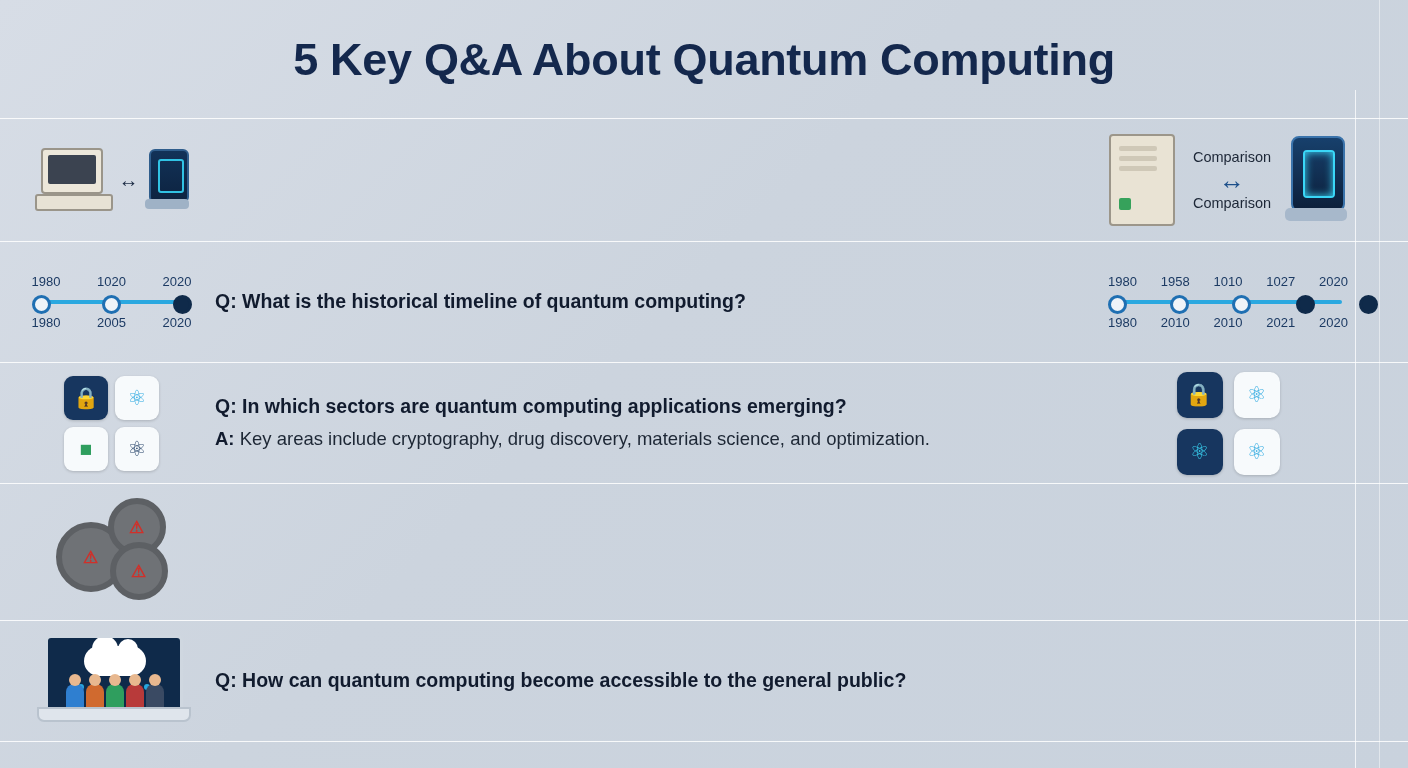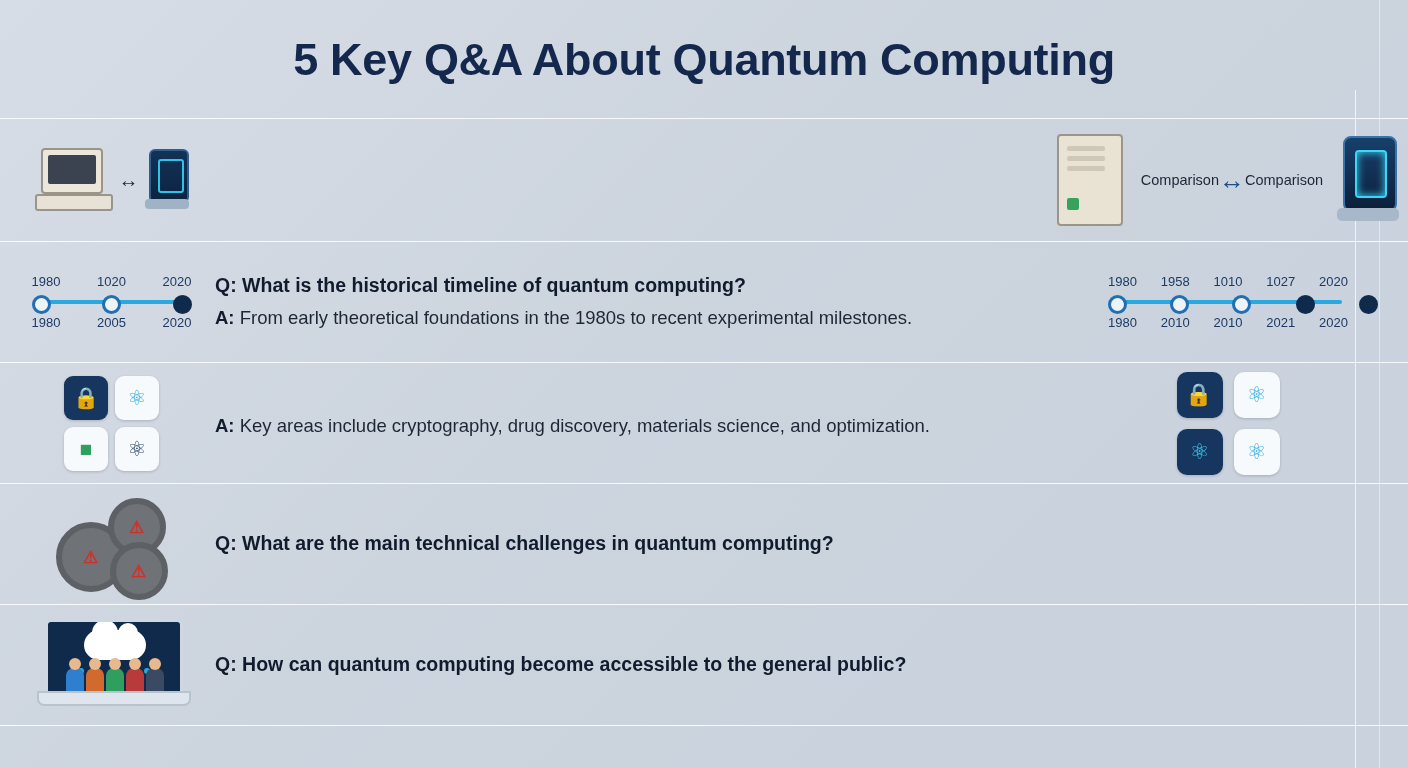--- a/index.html
+++ b/index.html
@@ -24,21 +24,21 @@
   }
 
   .rows{position:absolute;top:118px;left:0;width:1408px;}
   .row{
     position:relative;
     height:120px;
     border-top:1px solid rgba(255,255,255,0.85);
     display:flex;align-items:center;
   }
   .row.r1{height:122px;border-top:1px solid rgba(255,255,255,0.85);}
-  .row.r5{height:120px;}
+  .row.r5{height:120px;margin-top:16px;}
   .rows .row:last-child{border-bottom:1px solid rgba(255,255,255,0.85);}
 
   .left-art{
     width:205px;min-width:205px;height:100%;
     display:flex;align-items:center;justify-content:center;
     padding-left:18px;box-sizing:border-box;
   }
   .qa{flex:1;padding-left:10px;padding-right:10px;}
   .q{font-size:19.5px;font-weight:bold;color:#111b2e;line-height:1.3;}
   .a{font-size:18.5px;color:#1d2735;line-height:1.35;margin-top:7px;}
@@ -59,21 +59,21 @@
   .qbox{position:relative;width:44px;height:62px;}
   .qbox .body{position:absolute;left:4px;top:0;width:36px;height:50px;background:linear-gradient(180deg,#123258,#0d2340);border-radius:6px;border:2px solid #2f5d8c;}
   .qbox .body::after{content:"";position:absolute;left:7px;top:8px;width:22px;height:30px;border:2px solid #35d4f5;border-radius:3px;opacity:.9;}
   .qbox .base{position:absolute;left:0;top:50px;width:44px;height:10px;background:#9fb2c6;border-radius:4px;}
 
   .big-pc{position:relative;width:70px;height:92px;}
   .big-pc .tower{position:absolute;left:0;top:0;width:62px;height:88px;background:#e9e3d4;border:2px solid #9c968a;border-radius:4px;}
   .big-pc .tower .slot{position:absolute;left:8px;width:38px;height:5px;background:#cfc8b7;border-radius:2px;}
   .big-pc .tower .s1{top:10px;}.big-pc .tower .s2{top:20px;}.big-pc .tower .s3{top:30px;}
   .big-pc .tower .grn{position:absolute;left:8px;top:62px;width:12px;height:12px;background:#36a25b;border-radius:2px;}
-  .cmp{display:flex;align-items:center;justify-content:center;margin:0 14px;}
+  .cmp{display:flex;flex-direction:column;align-items:center;justify-content:center;margin:0 14px;}
   .cmp .t{font-size:14.5px;color:#1c2636;}
   .cmp .arr{font-size:26px;color:#1c4f8a;line-height:1;margin:2px 0;}
   .big-q{position:relative;width:62px;height:92px;}
   .big-q .body{position:absolute;left:6px;top:2px;width:50px;height:72px;background:linear-gradient(180deg,#17406c,#0c1f3a);border-radius:8px;border:2px solid #3a73ab;}
   .big-q .body::after{content:"";position:absolute;left:10px;top:12px;width:28px;height:44px;border:2px solid #3ad7f7;border-radius:4px;box-shadow:0 0 8px #3ad7f7 inset;}
   .big-q .base{position:absolute;left:0;top:74px;width:62px;height:13px;background:#a7b8cb;border-radius:5px;}
 
   
   .tl{position:relative;}
   .tl .lbls{display:flex;justify-content:space-between;font-size:13px;color:#1c3a63;}
@@ -183,24 +183,20 @@
           <span>2005</span>
           <span>2020</span>
         </div>
       </div>
     </div>
     <div class="qa">
       <div class="q">
         <span class="lbl">Q:</span>
         <span>What is the historical timeline of quantum computing?</span>
       </div>
-      <div class="a">
-        <span class="lbl">A:</span>
-        <span>From early theoretical foundations in the 1980s to recent experimental milestones.</span>
-      </div>
     </div>
     <div class="right-art">
       <div class="tl tl-big">
         <div class="lbls">
           <span>1980</span>
           <span>1958</span>
           <span>1010</span>
           <span>1027</span>
           <span>2020</span>
         </div>
@@ -234,20 +230,24 @@
           </div>
         <div class="tile white">
             <span class="gl" style="color:#2f9e5e;">■</span>
           </div>
         <div class="tile white">
             <span class="gl" style="color:#17365f;">⚛</span>
           </div>
       </div>
     </div>
     <div class="qa">
+      <div class="q">
+        <span class="lbl">Q:</span>
+        <span>In which sectors are quantum computing applications emerging?</span>
+      </div>
       <div class="a">
         <span class="lbl">A:</span>
         <span>Key areas include cryptography, drug discovery, materials science, and optimization.</span>
       </div>
     </div>
     <div class="right-art">
       <div class="tiles-r">
         <div class="tile-r" style="background:#17365f;">
             <span class="gl" style="color:#fff;font-size:22px;">🔒</span>
           </div>
@@ -272,24 +272,20 @@
           </div>
         <div class="gear g2">
             <span class="warn">⚠</span>
           </div>
         <div class="gear g3">
             <span class="warn">⚠</span>
           </div>
       </div>
     </div>
     <div class="qa">
-      <div class="q">
-        <span class="lbl">Q:</span>
-        <span>What are the main technical challenges in quantum computing?</span>
-      </div>
     </div>
     <div class="right-art"></div>
   </div>
 
   <div class="row r5">
     <div class="left-art">
       <div class="laptop">
         <div class="lid">
           <div class="cloud"></div>
           <span class="dotc" style="left:30px;top:46px;"></span>

